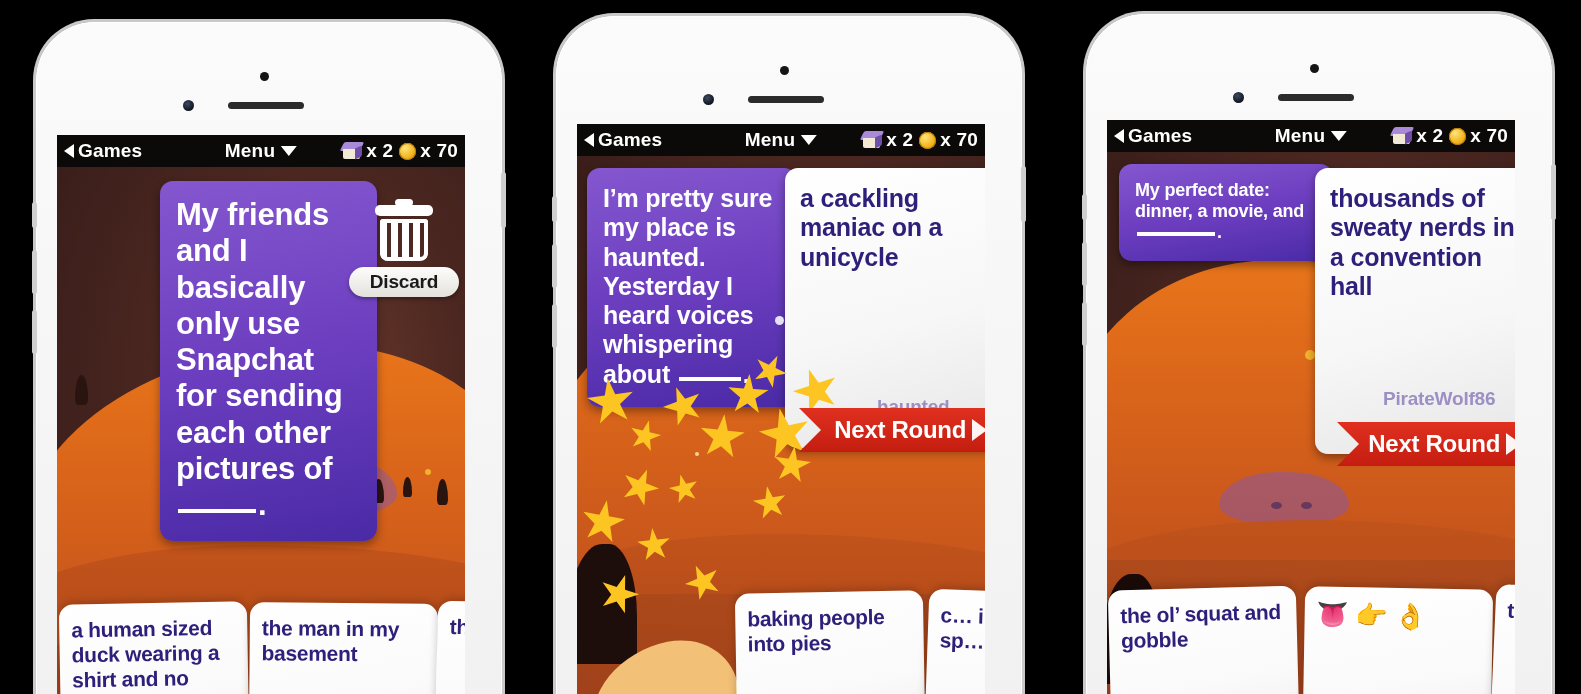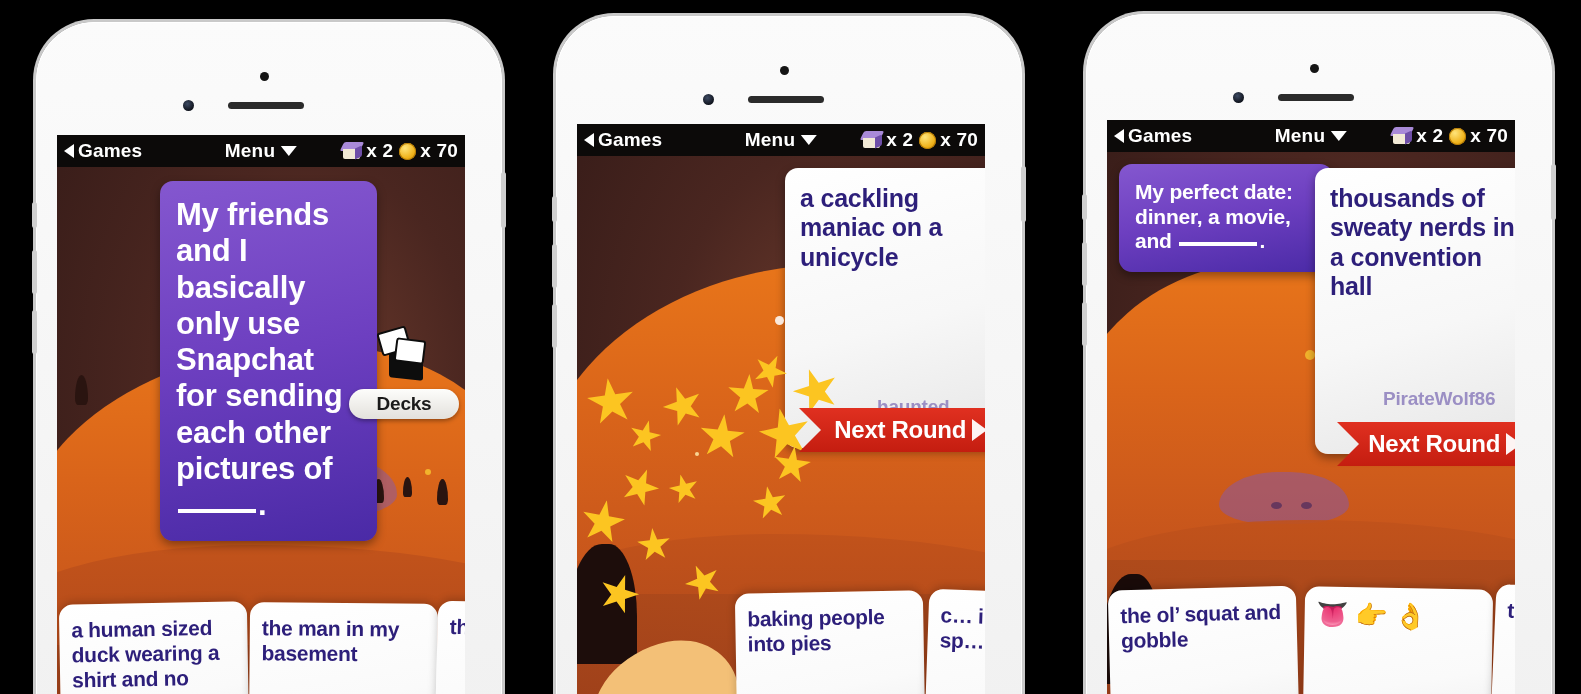--- a/index.html
+++ b/index.html
@@ -206,27 +206,27 @@
         <div class="tree" style="left:316px;bottom:232px;height:24px;width:11px;"></div>
         <div class="tree" style="left:346px;bottom:238px;height:20px;width:9px;"></div>
         <div class="tree" style="left:380px;bottom:230px;height:26px;width:11px;"></div>
         <div class="dot" style="left:368px;bottom:260px;width:6px;height:6px;"></div>
 
         <div class="card prompt" style="left:103px;top:14px;width:185px;font-size:31px;">
           <span>My friends and I basically only use Snapchat for sending each other pictures of</span>
           <span class="blank"></span><span>.</span>
         </div>
 
-        <div class="tool" style="left:292px;top:158px;">
-          <div class="decks-ico">
-            <div class="box"></div>
-              <div class="c1"></div>
-              <div class="c2"></div>
-          </div>
-          <div class="pill">Decks</div>
+        <div class="tool" style="left:292px;top:38px;">
+          <div class="trash">
+            <div class="lid"></div>
+              <div class="body"></div>
+              <div class="shell"></div>
+          </div>
+          <div class="pill">Discard</div>
         </div>
 
         <div class="hand">
           <div class="hcard" style="left:4px;transform:rotate(-1deg);">
             <span>a human sized duck wearing a shirt and no pants</span>
             
           </div>
           <div class="hcard" style="left:192px;transform:rotate(.5deg);">
             <span>the man in my basement</span>
             
@@ -275,20 +275,24 @@
       </div>
 
       <div class="play">
         <div class="bg-sky"></div>
         <div class="hill" style="bottom:130px;height:330px;"></div>
         <div class="hill2"></div>
         <div class="dot sm" style="left:118px;bottom:268px;"></div>
         <div style="position:absolute;left:-10px;bottom:60px;width:70px;height:120px;background:#1d0d0b;border-radius:50% 40% 0 0/70% 60% 0 0;"></div>
         <div style="position:absolute;left:10px;bottom:-10px;width:150px;height:90px;background:#f3c077;border-radius:60% 40% 0 0/80% 60% 0 0;transform:rotate(-12deg);"></div>
 
+        <div class="card prompt" style="left:10px;top:12px;width:178px;font-size:25px;">
+          <span>I’m pretty sure my place is haunted. Yesterday I heard voices whispering about</span>
+          <span class="blank short"></span><span>.</span>
+        </div>
 
         <div class="card answer" style="left:208px;top:12px;width:190px;height:252px;font-size:25px;">
           <span>a cackling maniac on a unicycle</span>
         </div>
         <div class="dot sm" style="left:198px;top:160px;width:9px;height:9px;background:#fff;"></div>
         <div class="author" style="left:300px;top:240px;">haunted</div>
 
         <div class="star" style="left:10px;top:222px;width:48px;height:48px;transform:rotate(-8deg);"></div>
         <div class="star" style="left:52px;top:264px;width:32px;height:32px;transform:rotate(14deg);"></div>
         <div class="star" style="left:86px;top:230px;width:40px;height:40px;transform:rotate(-20deg);"></div>
@@ -360,21 +364,21 @@
       </div>
 
       <div class="play">
         <div class="bg-sky"></div>
         <div class="hill" style="bottom:160px;height:300px;border-radius:40% 60% 0 0/60% 50% 0 0;"></div>
         <div class="cloud" style="left:112px;bottom:196px;width:130px;height:52px;"></div>
         <div class="hill2" style="bottom:0;height:200px;"></div>
         <div style="position:absolute;left:-6px;bottom:36px;width:60px;height:110px;background:#1a0b09;border-radius:50% 40% 0 0/70% 60% 0 0;"></div>
         <div class="dot" style="left:198px;top:198px;width:10px;height:10px;"></div>
 
-        <div class="card prompt" style="left:12px;top:12px;width:182px;font-size:21px;">
+        <div class="card prompt" style="left:12px;top:12px;width:182px;font-size:18px;">
           <span>My perfect date: dinner, a movie, and</span>
           <span class="blank"></span><span>.</span>
         </div>
 
         <div class="card answer" style="left:208px;top:16px;width:192px;height:258px;font-size:25px;">
           <span>thousands of sweaty nerds in a convention hall</span>
         </div>
         <div class="author" style="left:276px;top:236px;">PirateWolf86</div>
 
         <div class="banner" style="left:230px;top:270px;width:184px;">

